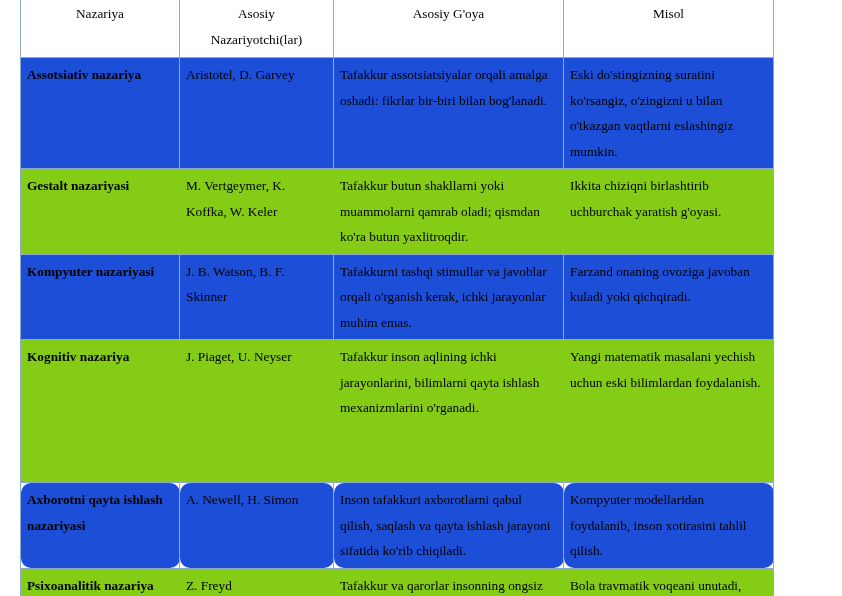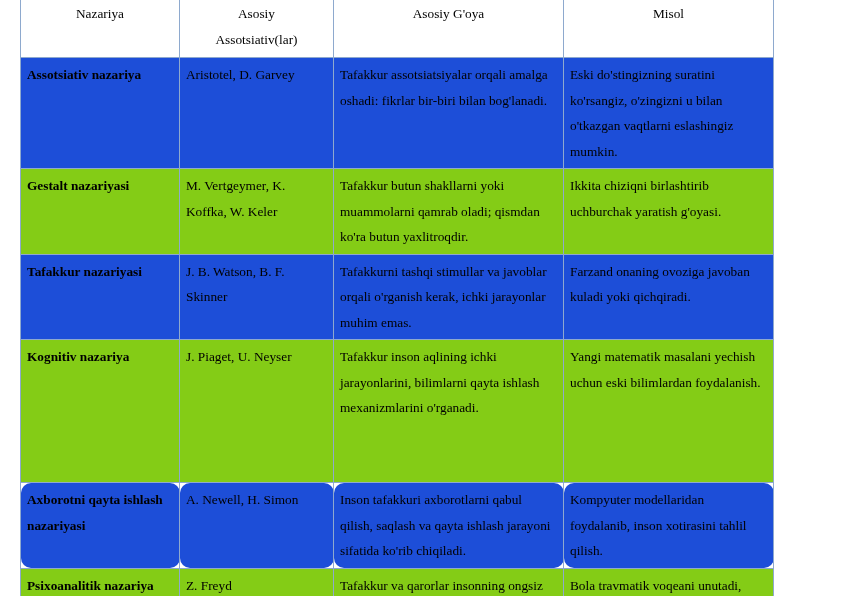--- a/index.html
+++ b/index.html
@@ -97,21 +97,21 @@
           <col class="c3">
           <col class="c4">
       </colgroup>
       <thead>
         <tr>
           <th>
             <span class="hdr">Nazariya</span>
           </th>
           <th>
             <span class="hdr">Asosiy</span>
-            <span class="hdr">Assotsiativ(lar)</span>
+            <span class="hdr">Nazariyotchi(lar)</span>
           </th>
           <th>
             <span class="hdr">Asosiy G'oya</span>
           </th>
           <th>
             <span class="hdr">Misol</span>
           </th>
         </tr>
       </thead>
       <tbody>
@@ -141,21 +141,21 @@
           <td>
             <span class="cell-text">Tafakkur butun shakllarni yoki muammolarni qamrab oladi; qismdan ko'ra butun yaxlitroqdir.</span>
           </td>
           <td>
             <span class="cell-text">Ikkita chiziqni birlashtirib uchburchak yaratish g'oyasi.</span>
           </td>
         </tr>
 
         <tr class="r3 shaded">
           <td class="theory-name">
-            <span class="cell-text">Tafakkur nazariyasi</span>
+            <span class="cell-text">Kompyuter nazariyasi</span>
           </td>
           <td>
             <span class="cell-text">J. B. Watson, B. F. Skinner</span>
           </td>
           <td>
             <span class="cell-text">Tafakkurni tashqi stimullar va javoblar orqali o'rganish kerak, ichki jarayonlar muhim emas.</span>
           </td>
           <td>
             <span class="cell-text">Farzand onaning ovoziga javoban kuladi yoki qichqiradi.</span>
           </td>

